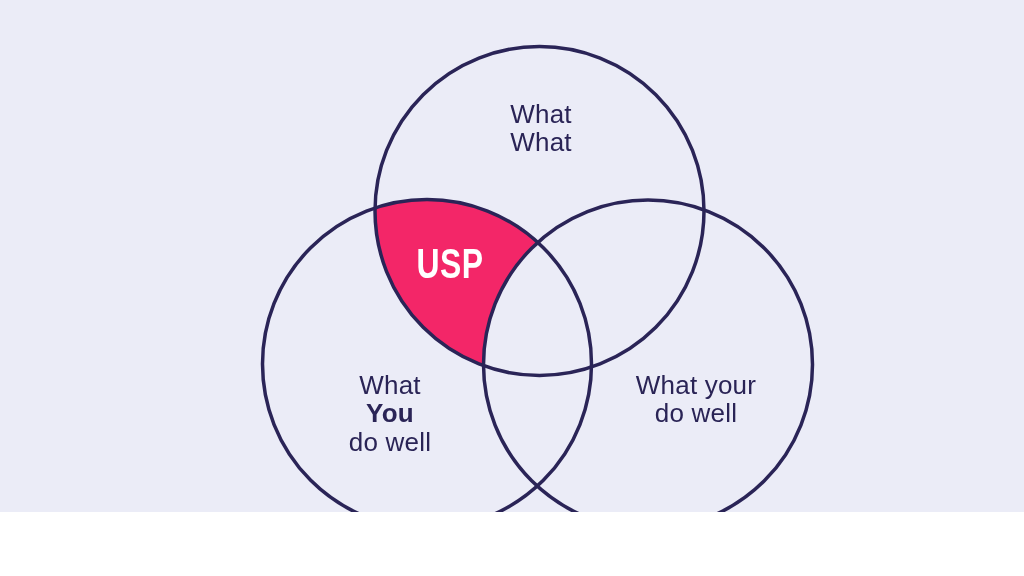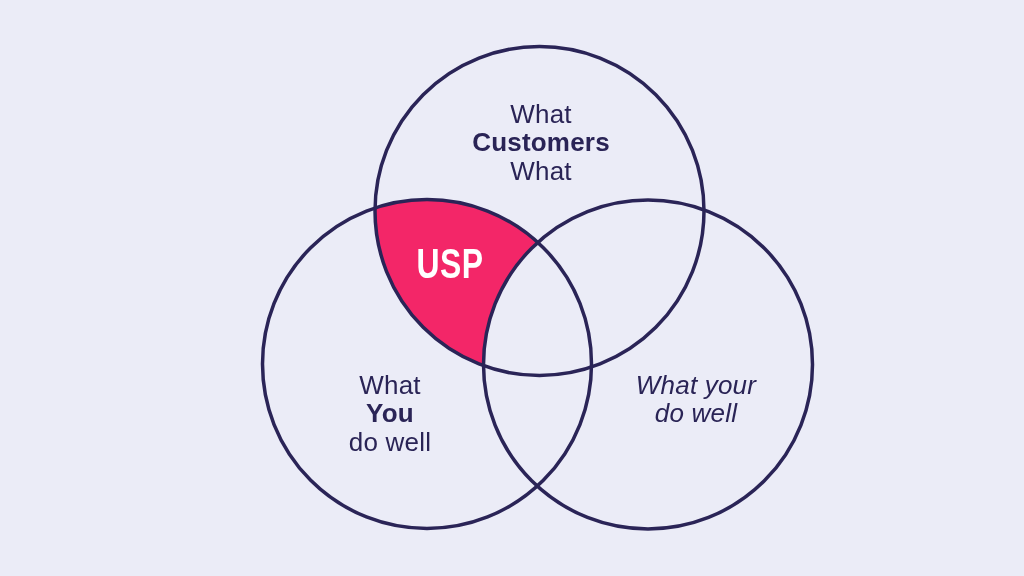--- a/index.html
+++ b/index.html
@@ -2,21 +2,21 @@
 <html style="--background: #ebecf7; --circle_stroke: #2a2457; --text: #2a2456; --usp_fill: #f32668; --usp_text: #ffffff;"><head>
 <meta charset="utf-8">
 <style>
   html, body {
     margin: 0;
     padding: 0;
   }
   .stage {
     position: relative;
     width: 1024px;
-    height: 576px;
+    height: 512px;
     overflow: hidden;
     font-family: "Liberation Sans", sans-serif;
   }
   .stage svg {
     position: absolute;
     left: 0;
     top: 0;
   }
   .label {
     position: absolute;
@@ -25,21 +25,21 @@
     font-size: 26px;
     line-height: 28.4px;
     letter-spacing: 0.2px;
     color: var(--text, #2a2456);
     white-space: nowrap;
   }
   .ln { display: block; }
   .ln.bold { font-weight: 700; }
   .label-top  { left: 541px; top: 100px; }
   .label-left { left: 390px; top: 371px; }
-  .label-right{ left: 696px; top: 371px; font-style: italic; }
+  .label-right{ left: 696px; top: 371px; }
   .usp-label {
     position: absolute;
     left: 450px;
     top: 243px;
     transform: translateX(-50%) scaleX(0.76);
     font-size: 42px;
     line-height: 42px;
     font-weight: 700;
     letter-spacing: 0.5px;
     color: var(--usp_text, #ffffff);
@@ -71,21 +71,20 @@
     </g>
     <g fill="none" stroke-width="3.5" stroke="#2a2457">
       <circle cx="539.5" cy="211" r="164.5"></circle>
       <circle cx="427" cy="364" r="164.5"></circle>
       <circle cx="648" cy="364.5" r="164.5"></circle>
     </g>
   </svg>
 
   <div class="label label-top">
     <span class="ln">What</span>
-    <span class="ln bold">Customers</span>
     <span class="ln">What</span>
   </div>
 
   <div class="label label-left">
     <span class="ln">What</span>
     <span class="ln bold">You</span>
     <span class="ln">do well</span>
   </div>
 
   <div class="label label-right">

